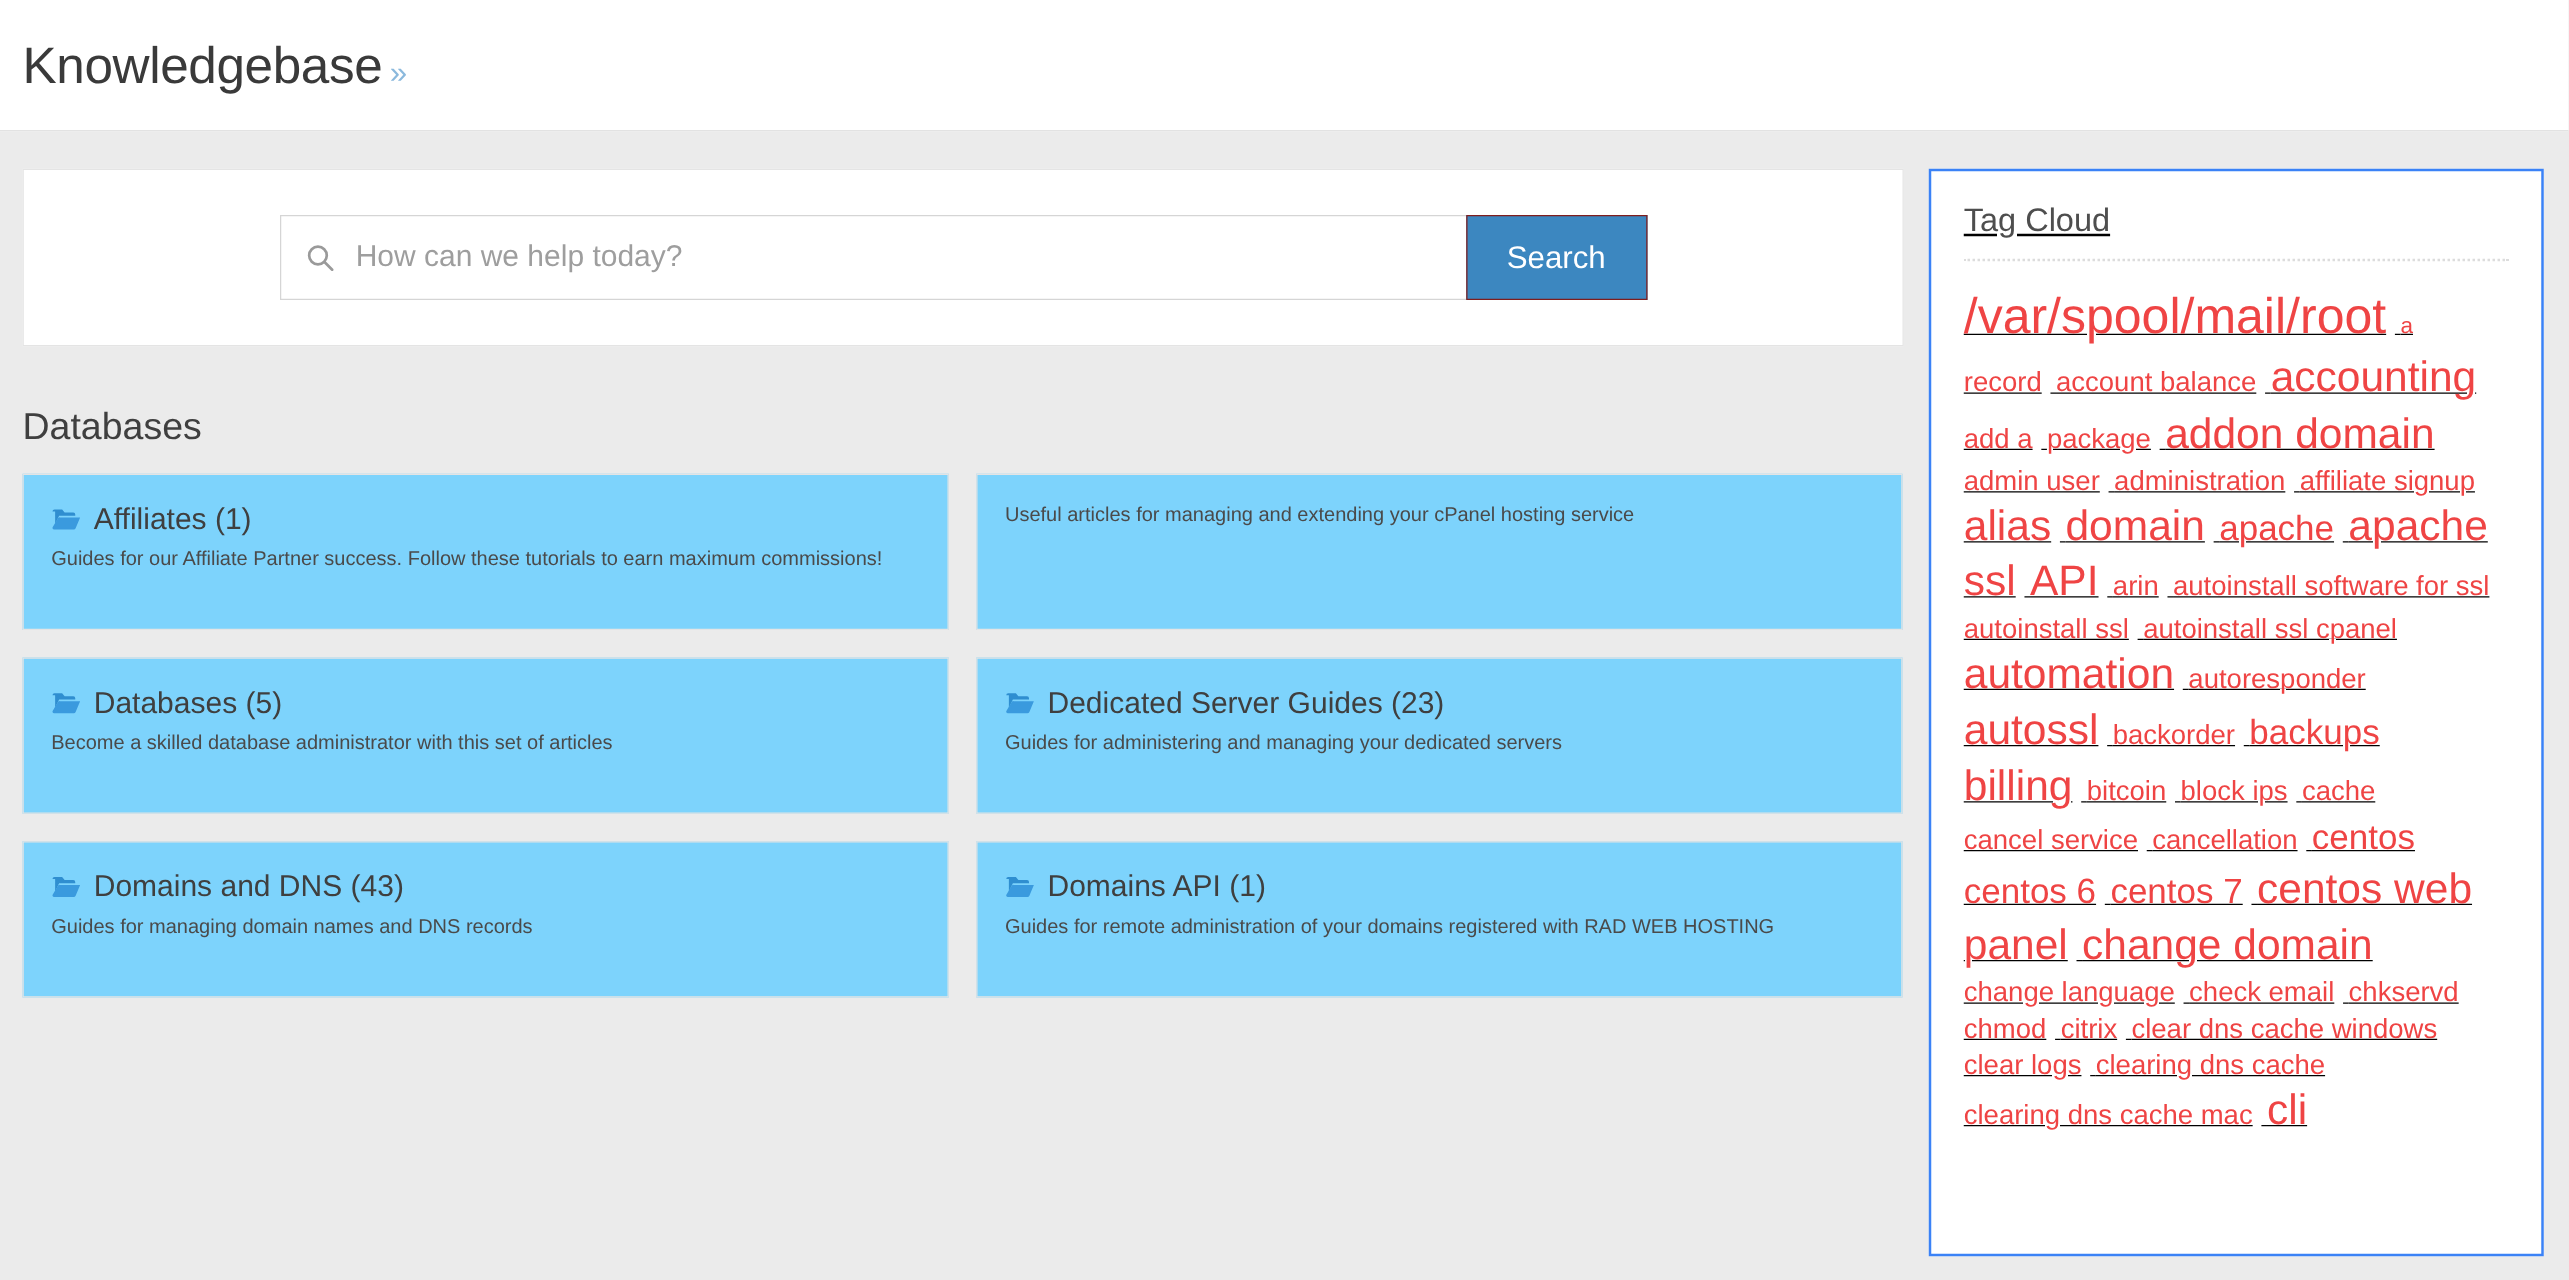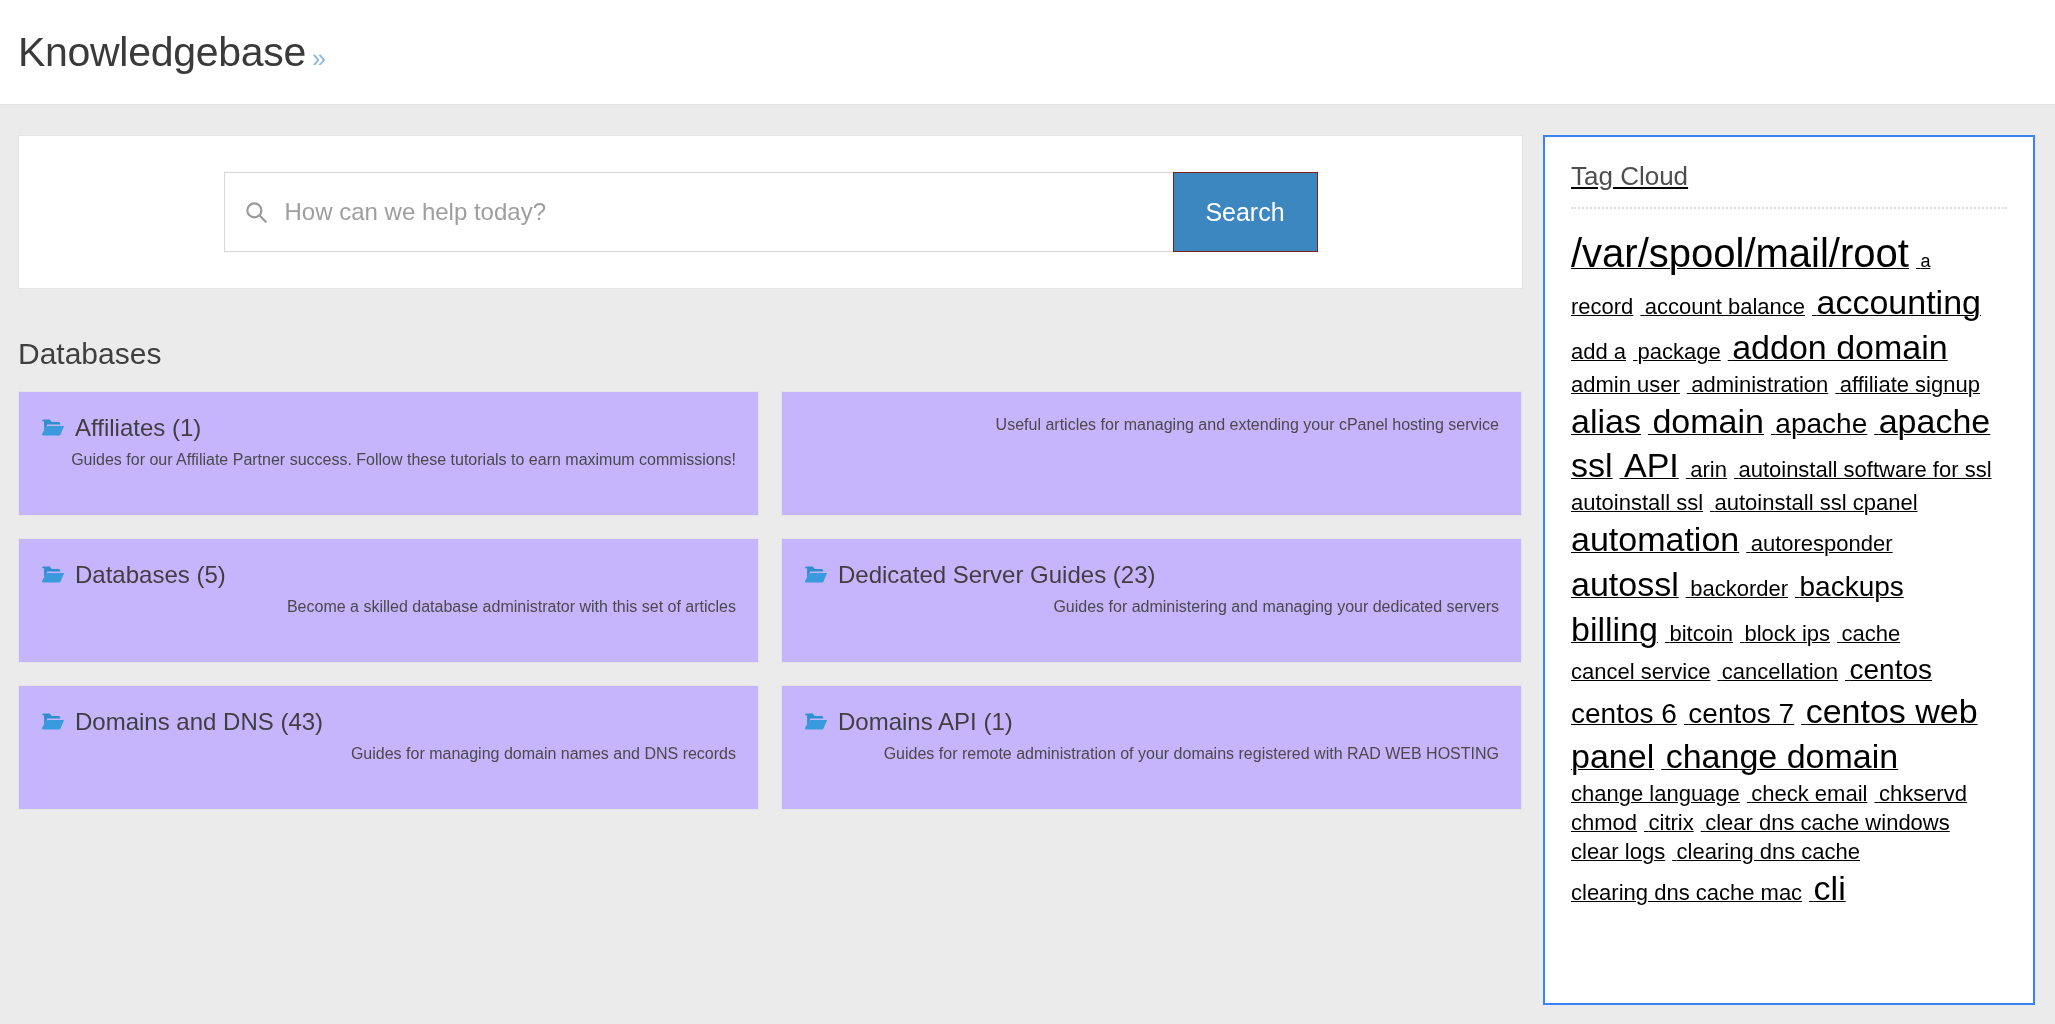--- a/index.html
+++ b/index.html
@@ -65,21 +65,21 @@
   .search-panel {
     background: #ffffff;
     border: 1px solid #e4e4e4;
     padding: 36px 20px;
     display: flex;
     justify-content: center;
   }
   .search-group {
     display: flex;
     width: 1094px;
-    height: 80px;
+    height: 68px;
   }
   .search-field {
     flex: 1 1 auto;
     display: flex;
     align-items: center;
     border: 1px solid #d5d5d5;
     border-right: none;
     background: #fff;
     padding: 0 14px 0 18px;
     gap: 14px;
@@ -114,27 +114,26 @@
     color: #3f3f3f;
     margin: 50px 0 22px 0;
     line-height: 1;
   }
   .card-grid {
     display: flex;
     flex-wrap: wrap;
     gap: 22px 22px;
   }
   .category-card {
-    background: #c4b5fd;
+    background: #7dd3fc;
     border: 1px solid #e4e4e4;
     width: 741px;
     min-height: 125px;
     padding: 22px 22px 26px 22px;
     cursor: pointer;
-    text-align: right;
   }
   .card-head {
     display: flex;
     align-items: center;
     gap: 10px;
     margin-bottom: 6px;
   }
   .folder-icon svg { display: block; }
   .card-title {
     font-size: 24px;
@@ -165,21 +164,21 @@
   }
   .tagcloud-divider {
     border: none;
     border-top: 2px dotted #dcdcdc;
     margin: 0 0 18px 0;
   }
   .tag-list {
     line-height: 1.32;
   }
   .tag {
-    color: #000000;
+    color: #ef4444;
     text-decoration: none;
     cursor: pointer;
     margin-right: 7px;
     white-space: nowrap;
   }
   .tag.s1 { font-size: 18px; }
   .tag.s2 { font-size: 22px; }
   .tag.s3 { font-size: 28px; }
   .tag.s4 { font-size: 34px; }
   .tag.s5 { font-size: 40px; }

